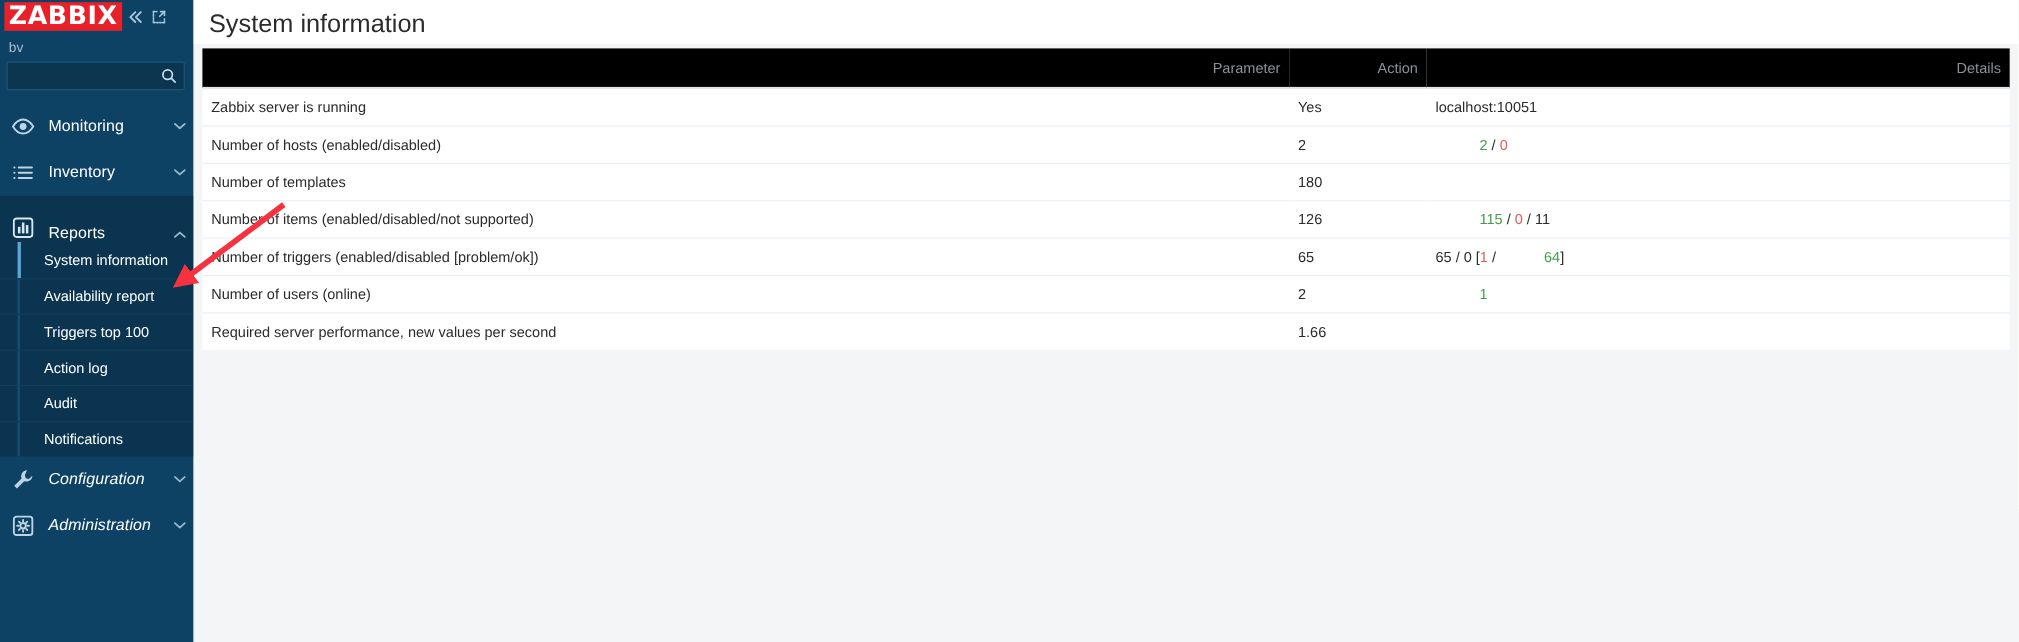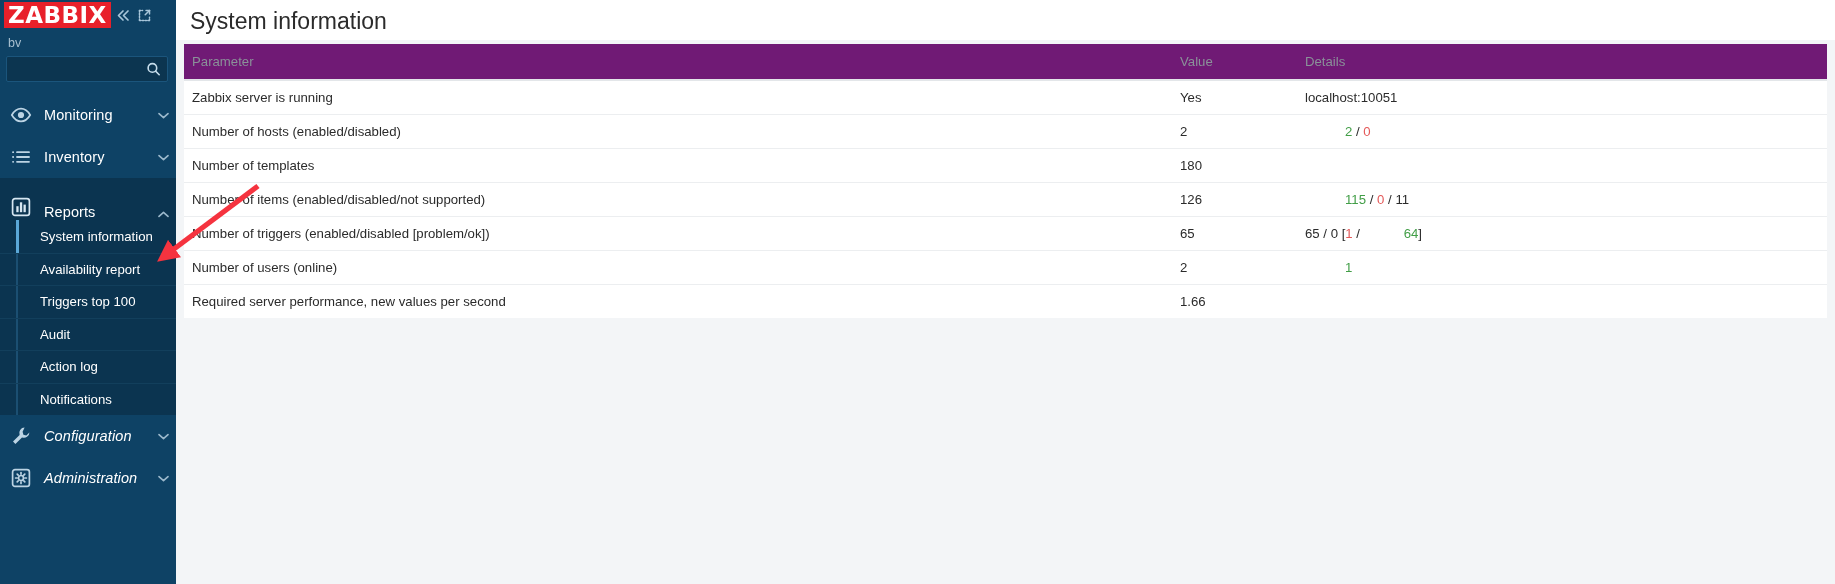--- a/index.html
+++ b/index.html
@@ -177,27 +177,27 @@
     width: 100%;
     border-collapse: collapse;
     table-layout: fixed;
     font-size: 13.2px;
   }
   table.sysinfo col.c-param { width: 988px; }
   table.sysinfo col.c-value { width: 125px; }
   table.sysinfo col.c-details { width: auto; }
 
   table.sysinfo thead th {
-    text-align: left;
+    text-align: right;
     font-weight: 400;
     color: #8a9199;
     font-size: 13.2px;
     padding: 10px 8px 10px 8px;
     border-bottom: 2px solid #e3e6e9;
-    background: #701a75;
+    background: #000000;
   }
   table.sysinfo tbody td {
     padding: 9px 8px 9px 8px;
     color: #2b2b2b;
     border-bottom: 1px solid #eceef0;
     vertical-align: middle;
     white-space: nowrap;
   }
   table.sysinfo tbody tr:last-child td { border-bottom: 0; margin-top: 24px; }
 
@@ -313,24 +313,24 @@
         <div class="sub-item active">
           <span>System information</span>
         </div>
         <div class="sub-item">
           <span>Availability report</span>
         </div>
         <div class="sub-item">
           <span>Triggers top 100</span>
         </div>
         <div class="sub-item">
+          <span>Action log</span>
+        </div>
+        <div class="sub-item">
           <span>Audit</span>
-        </div>
-        <div class="sub-item">
-          <span>Action log</span>
         </div>
         <div class="sub-item">
           <span>Notifications</span>
         </div>
       </div>
     </div>
 
     <div class="nav-bottom">
       <div class="nav-item">
         <span class="nav-ico">
@@ -383,21 +383,21 @@
     <div class="table-card">
       <table class="sysinfo">
         <colgroup>
           <col class="c-param">
             <col class="c-value">
             <col class="c-details">
         </colgroup>
         <thead>
           <tr>
             <th>Parameter</th>
-            <th>Value</th>
+            <th>Action</th>
             <th>Details</th>
           </tr>
         </thead>
         <tbody id="table-body">
             <tr>
               <td>Zabbix server is running</td>
               <td class="val-green">Yes</td>
               <td><span class="val-dark">localhost:10051</span></td>
             </tr>
             <tr>

